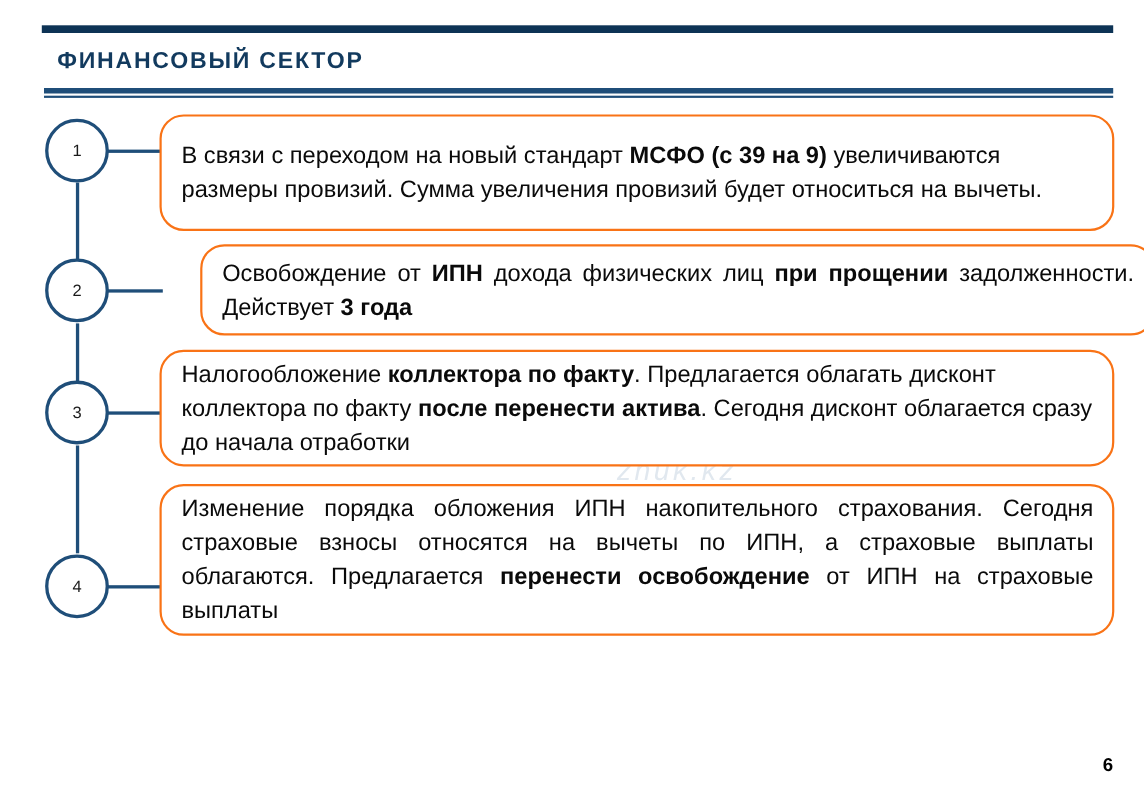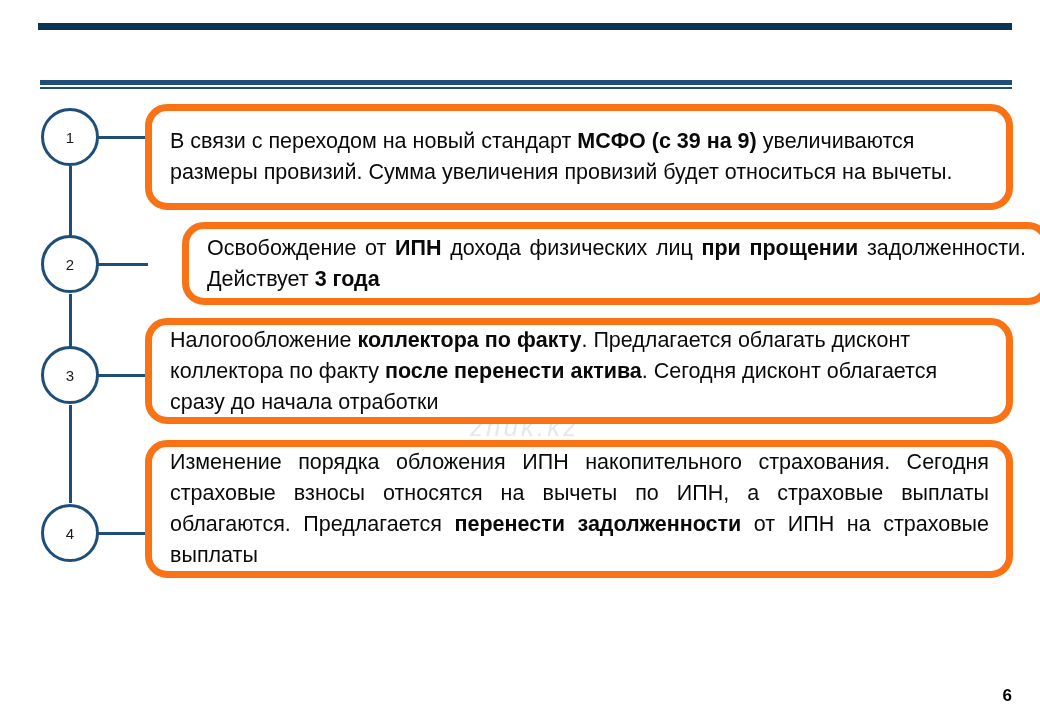--- a/index.html
+++ b/index.html
@@ -61,21 +61,21 @@
   .watermark {
     position: absolute;
     left: 470px;
     top: 412px;
     width: 200px;
     height: 50px;
     color: rgba(120, 150, 180, 0.22);
     font-size: 26px;
     font-style: italic;
     letter-spacing: 3px;
-    text-align: left;
+    text-align: right;
     pointer-events: none;
     user-select: none;
   }
 
   
   .spine {
     position: absolute;
     left: 69px;
     width: 3px;
     background: #1f4e79;
@@ -100,21 +100,21 @@
     font-size: 15px;
     color: #1a1a1a;
     z-index: 3;
   }
 
   
   .item-box {
     position: absolute;
     left: 145px;
     width: 868px;
-    border: 7px solid #f97316;
+    border: 2px solid #f97316;
     border-radius: 22px;
     background: #ffffff;
     z-index: 2;
     padding: 9px 17px 9px 18px;
     display: flex;
     align-items: center;
   }
   .item-text {
     font-size: 21.5px;
     line-height: 31px;
@@ -134,20 +134,21 @@
     color: #000000;
   }
 </style>
 </head>
 <body>
 
 <div id="slide">
 
   <div class="top-rule"></div>
 
+  <div class="slide-title">ФИНАНСОВЫЙ СЕКТОР</div>
 
   <div class="under-rule-thick"></div>
   <div class="under-rule-thin"></div>
 
   <div class="watermark">zhuk.kz</div>
 
   <div class="spine" style="top:166px; height:75px;"></div>
   <div class="spine" style="top:294px; height:74px;"></div>
   <div class="spine" style="top:405px; height:98px;"></div>
 
@@ -175,18 +176,18 @@
 
   <div class="item-box" style="top:222px; height:83px;margin-left:37px;">
     <div class="item-text justify">Освобождение от <b>ИПН</b> дохода физических лиц <b>при прощении</b> задолженности. Действует <b>3 года</b></div>
   </div>
 
   <div class="item-box" style="top:318px; height:106px;">
     <div class="item-text">Налогообложение <b>коллектора по факту</b>. Предлагается облагать дисконт коллектора по факту <b>после перенести актива</b>. Сегодня дисконт облагается сразу до начала отработки</div>
   </div>
 
   <div class="item-box" style="top:440px; height:138px;">
-    <div class="item-text justify">Изменение порядка обложения ИПН накопительного страхования. Сегодня страховые взносы относятся на вычеты по ИПН, а страховые выплаты облагаются. Предлагается <b>перенести задолженности</b> от ИПН на страховые выплаты</div>
+    <div class="item-text justify">Изменение порядка обложения ИПН накопительного страхования. Сегодня страховые взносы относятся на вычеты по ИПН, а страховые выплаты облагаются. Предлагается <b>перенести освобождение</b> от ИПН на страховые выплаты</div>
   </div>
 
   <div class="page-num">6</div>
 
 </div>
 
 </body></html>

